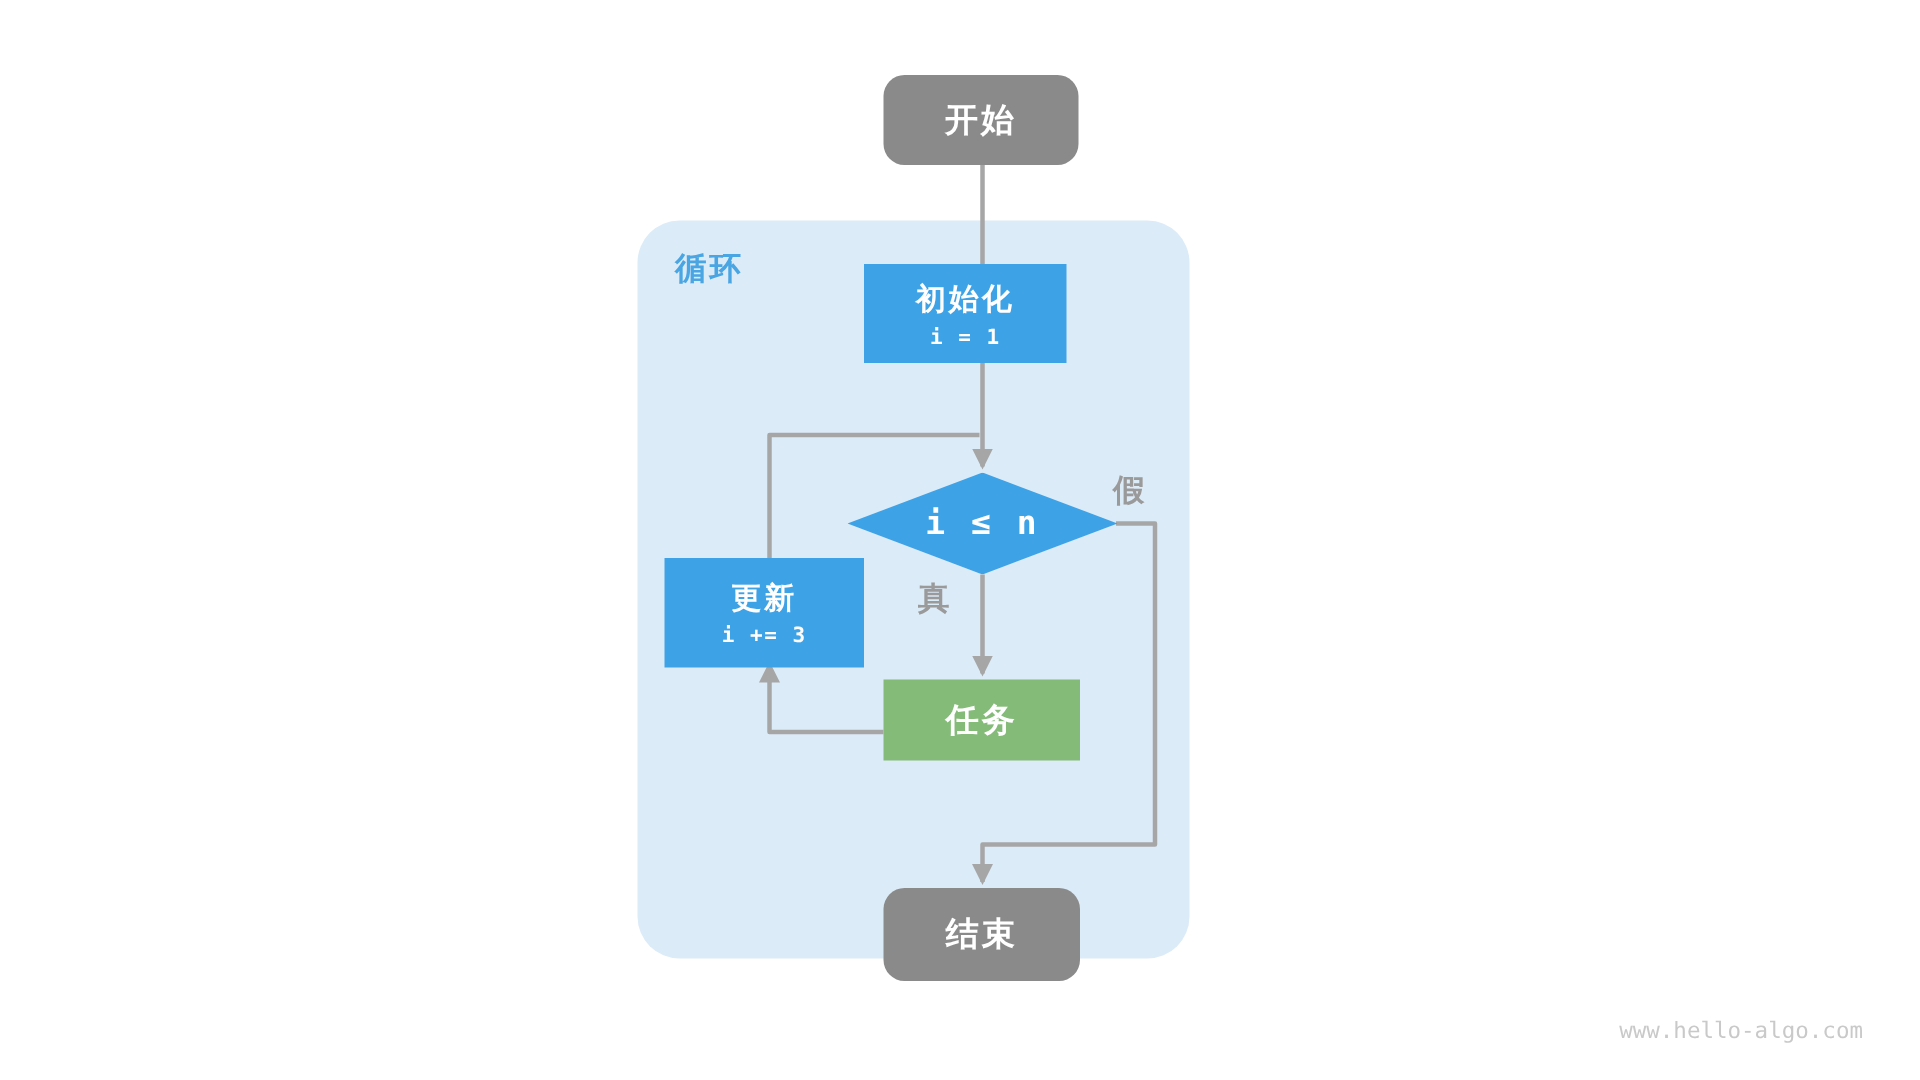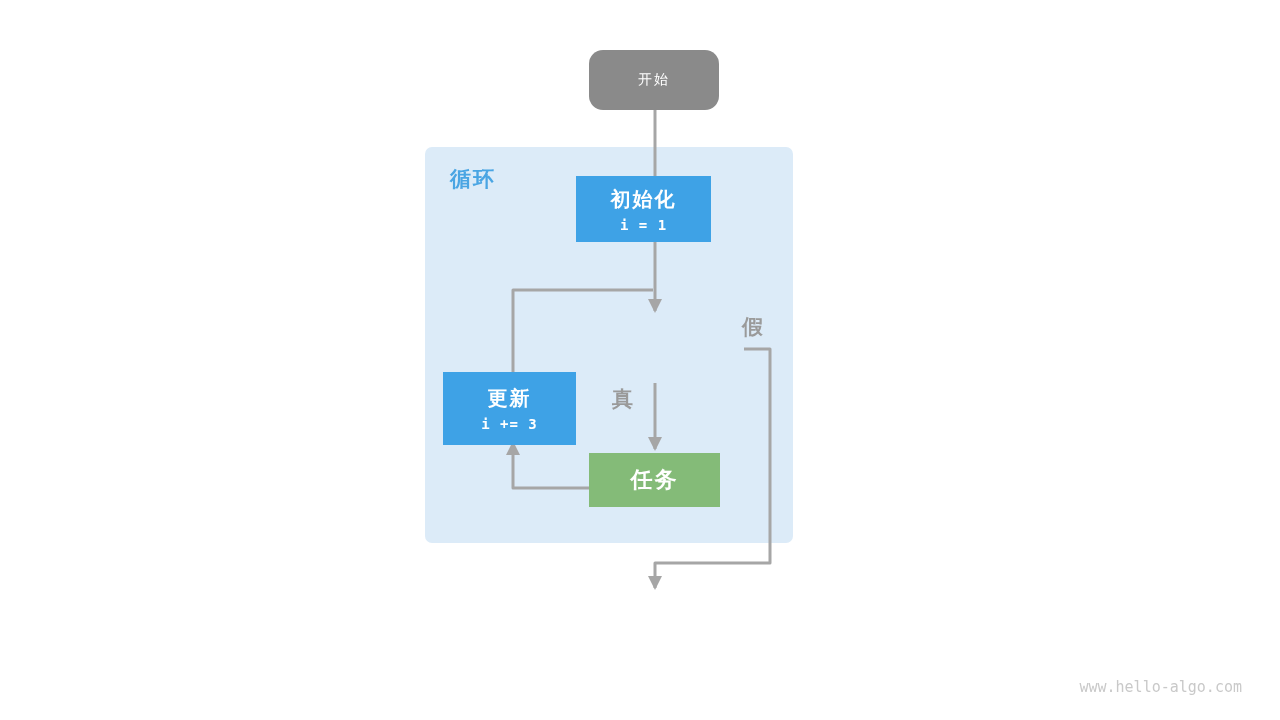--- a/index.html
+++ b/index.html
@@ -13,23 +13,23 @@
     width: 1280px;
     height: 720px;
     background: var(--canvas, #ffffff);
     overflow: hidden;
   }
   .loop-box {
     position: absolute;
     left: 425px;
     top: 147px;
     width: 368px;
-    height: 396px;
+    height: 492px;
     background: var(--loop-bg, #dcebf8);
-    border-radius: 7px;
+    border-radius: 28px;
   }
   .loop-label {
     position: absolute;
     left: 25px;
     top: 18px;
     font-size: 21px;
     font-weight: bold;
     color: var(--loop-label, #4aa5e3);
     letter-spacing: 2px;
   }
@@ -56,22 +56,22 @@
     flex-direction: column;
     align-items: center;
     justify-content: center;
     color: var(--node-text, #ffffff);
     text-align: center;
     box-sizing: border-box;
   }
   .terminal {
     background: var(--gray-node, #8a8a8a);
     border-radius: 14px;
-    font-size: 14px;
-    font-weight: normal;
+    font-size: 22px;
+    font-weight: bold;
     letter-spacing: 2px;
     text-align: right;
   }
   .process-blue {
     background: var(--blue, #3ea2e6);
     font-size: 20px;
     font-weight: bold;
     letter-spacing: 2px;
   }
   .process-green {
@@ -165,29 +165,36 @@
 
   <div class="node terminal" id="node-start">
     <span>开始</span>
   </div>
 
   <div class="node process-blue" id="node-init">
     <span>初始化</span>
     <span class="code-line">i = 1</span>
   </div>
 
+  <div class="diamond-wrap">
+    <div class="diamond-shape"></div>
+    <div class="diamond-text">i ≤ n</div>
+  </div>
 
   <span class="edge-label false-label">假</span>
   <span class="edge-label true-label">真</span>
 
   <div class="node process-blue" id="node-update">
     <span>更新</span>
     <span class="code-line">i += 3</span>
   </div>
 
   <div class="node process-green" id="node-task">
     <span>任务</span>
   </div>
 
+  <div class="node terminal" id="node-end">
+    <span>结束</span>
+  </div>
 
   <div class="watermark">www.hello-algo.com</div>
 
 </div>
 
 </body></html>

